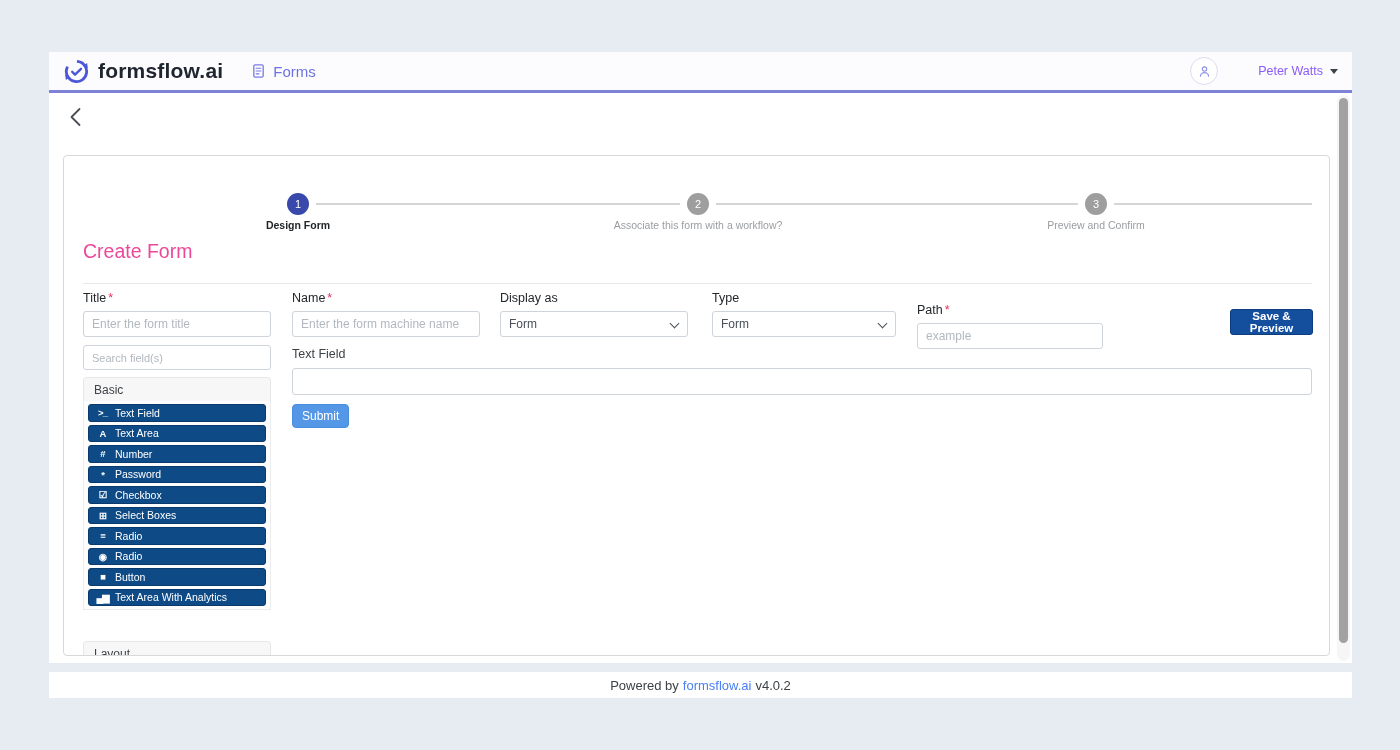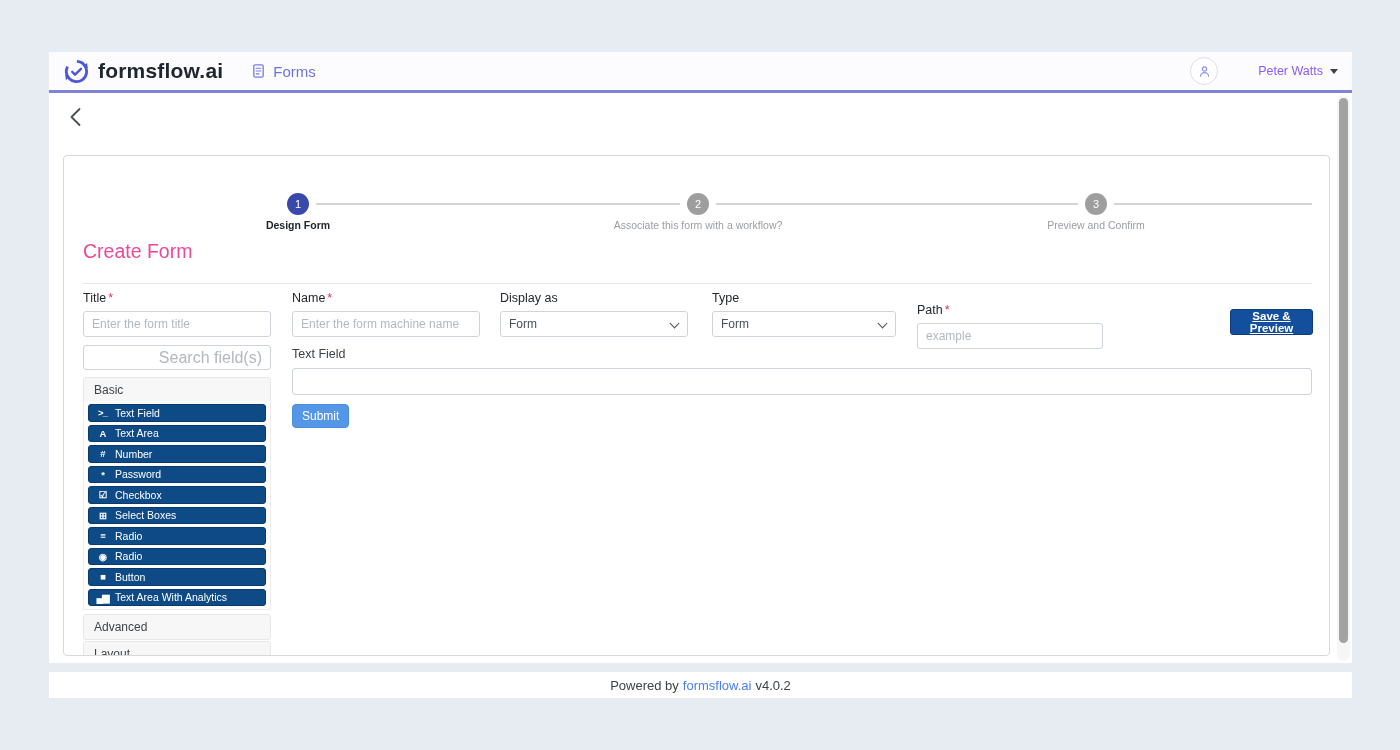--- a/index.html
+++ b/index.html
@@ -67,27 +67,27 @@
                border-right:1.6px solid #495057; border-bottom:1.6px solid #495057;
                transform:rotate(45deg); }
   #fg-title   { left:19px;  width:188px; }
   #fg-name    { left:228px; width:188px; }
   #fg-display { left:436px; width:188px; }
   #fg-type    { left:648px; width:184px; }
   #fg-path    { left:853px; width:186px;margin-top:12px; }
   .save-btn { position:absolute; left:1166px; top:153px; width:83px; height:26px;
               background:#144f9e; border:1px solid #0d3d7c; border-radius:3px;
               color:#fff; font-size:11.5px; font-weight:700; cursor:pointer;
-              font-family:"Liberation Sans", sans-serif;text-decoration:underline; }
+              font-family:"Liberation Sans", sans-serif; }
 
   
   .search-input { position:absolute; left:19px; top:189px; width:188px; height:25px;
-                  border:1px solid #ced4da; border-radius:3px; font-size:16px;
+                  border:1px solid #ced4da; border-radius:3px; font-size:11px;
                   color:#495057; padding:0 8px; outline:none;
-                  font-family:"Liberation Sans", sans-serif;text-align:right; }
+                  font-family:"Liberation Sans", sans-serif; }
   .search-input::placeholder { color:#b2b8bf; }
   .acc { position:absolute; left:19px; width:188px; height:24px; background:#f7f7f8;
          border:1px solid #e7e7ea; border-radius:3px; display:flex; align-items:center;
          padding:12px 10px; font-size:12px; color:#3f4449; cursor:pointer; }
   #acc-basic    { top:221px; }
   #acc-advanced { top:458px; }
   #acc-layout   { top:485px; }
   .panel-body { position:absolute; left:19px; top:245px; width:188px;
                 border:1px solid #ececef; border-top:none; background:#fdfdfe;
                 padding:3px 4px; }
@@ -256,21 +256,20 @@
         <div class="comp-btn">
           <span class="comp-icon">■</span>
           <span>Button</span>
         </div>
         <div class="comp-btn">
           <span class="comp-icon">▄▆</span>
           <span>Text Area With Analytics</span>
         </div>
       </div>
 
-      <div class="acc" id="acc-advanced">Advanced</div>
       <div class="acc" id="acc-layout">Layout</div>
 
       <div class="preview-label">Text Field</div>
       <input class="preview-input" style="">
       <button class="submit-btn">Submit</button>
 
     </div>
   </div>
 </div>
 

